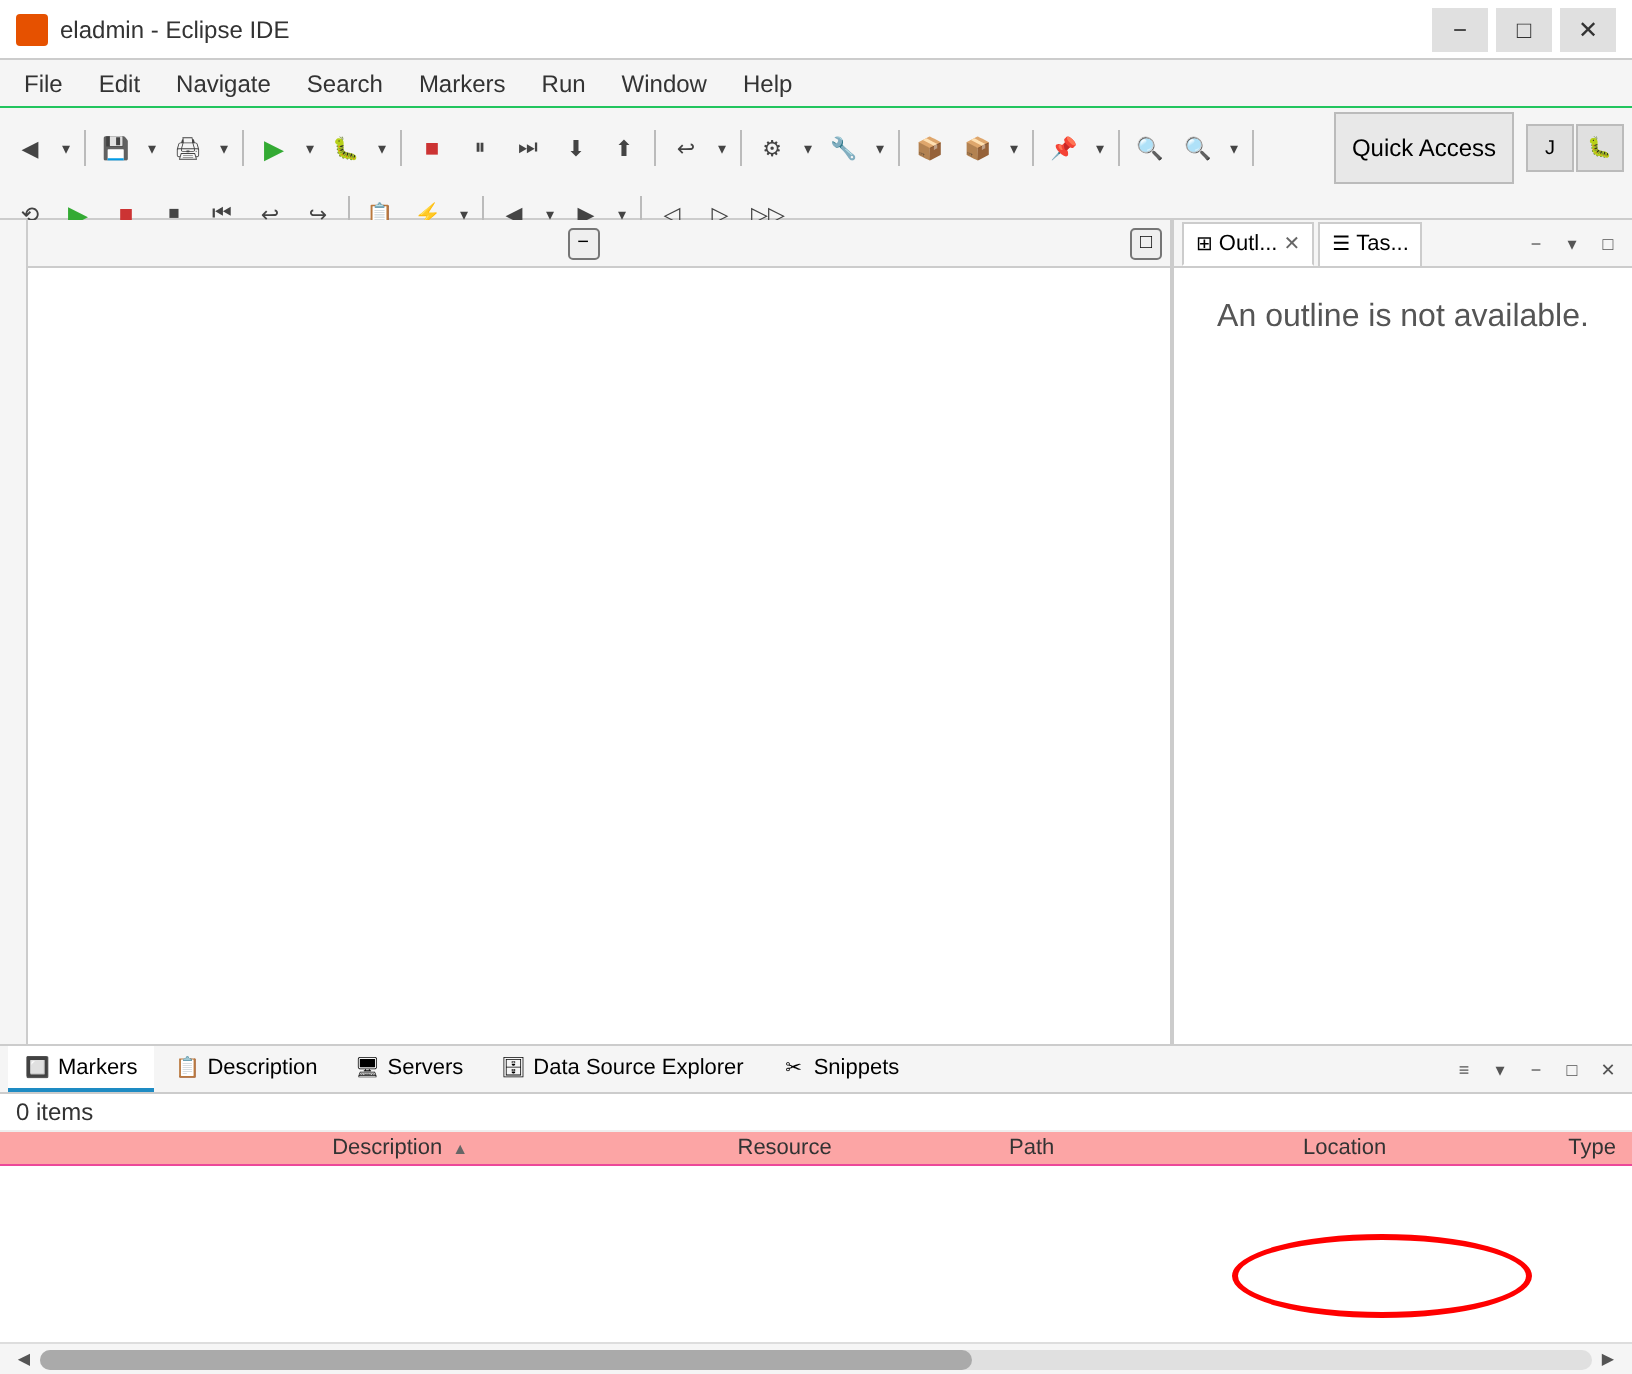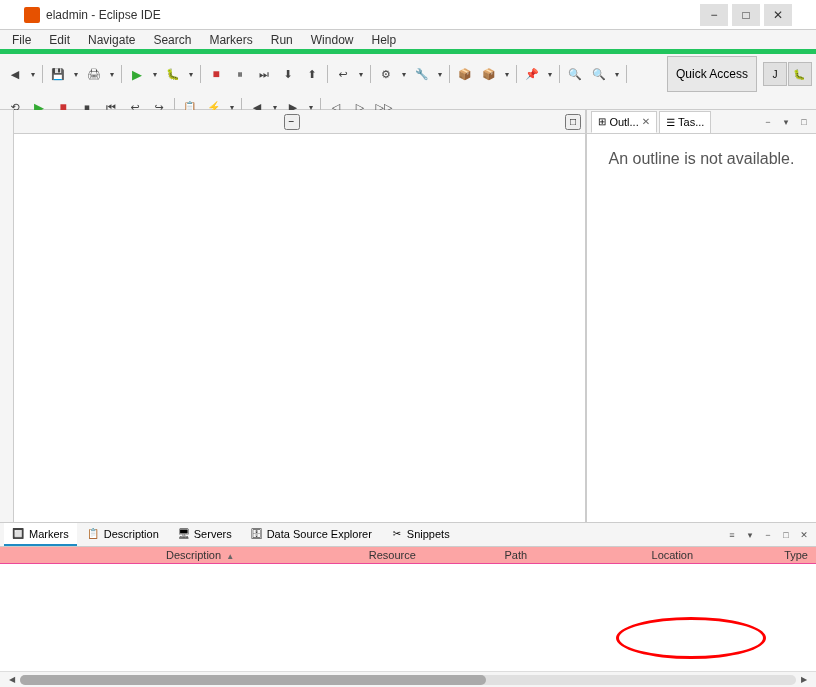--- a/index.html
+++ b/index.html
@@ -13,21 +13,21 @@
       position: relative;
     }
 
     
     #title-bar {
       background: #fff;
       border-bottom: 1px solid #ccc;
       height: 30px;
       display: flex;
       align-items: center;
-      padding: 0 24px;
+      padding: 0 8px;
       gap: 6px;
     }
     #title-bar .app-icon {
       width: 16px; height: 16px;
       background: #e65100;
       border-radius: 2px;
       display: inline-block;
     }
     #title-text {
       font-size: 12px;
@@ -46,21 +46,21 @@
       display: flex;
       align-items: center;
       justify-content: center;
       font-size: 12px;
       color: #333;
     }
 
     
     #menu-bar {
       background: #f5f5f5;
-      border-bottom: 5px solid #22c55e;
+      border-bottom: 1px solid #22c55e;
       height: 24px;
       display: flex;
       align-items: center;
       padding: 0 4px;
       gap: 2px;
     }
     .menu-item {
       padding: 2px 8px;
       cursor: pointer;
       font-size: 12px;
@@ -530,20 +530,21 @@
       <span>Snippets</span>
     </div>
     <div id="bottom-panel-controls">
       <span class="bpanel-ctrl">≡</span>
       <span class="bpanel-ctrl">▾</span>
       <span class="bpanel-ctrl">−</span>
       <span class="bpanel-ctrl">□</span>
       <span class="bpanel-ctrl">✕</span>
     </div>
   </div>
+  <div id="items-count">0 items</div>
   <table id="markers-table">
     <thead>
       <tr>
         <th>
           <span>Description</span>
           <span class="sort-arrow">▲</span>
         </th>
         <th>
           <span>Resource</span>
         </th>

